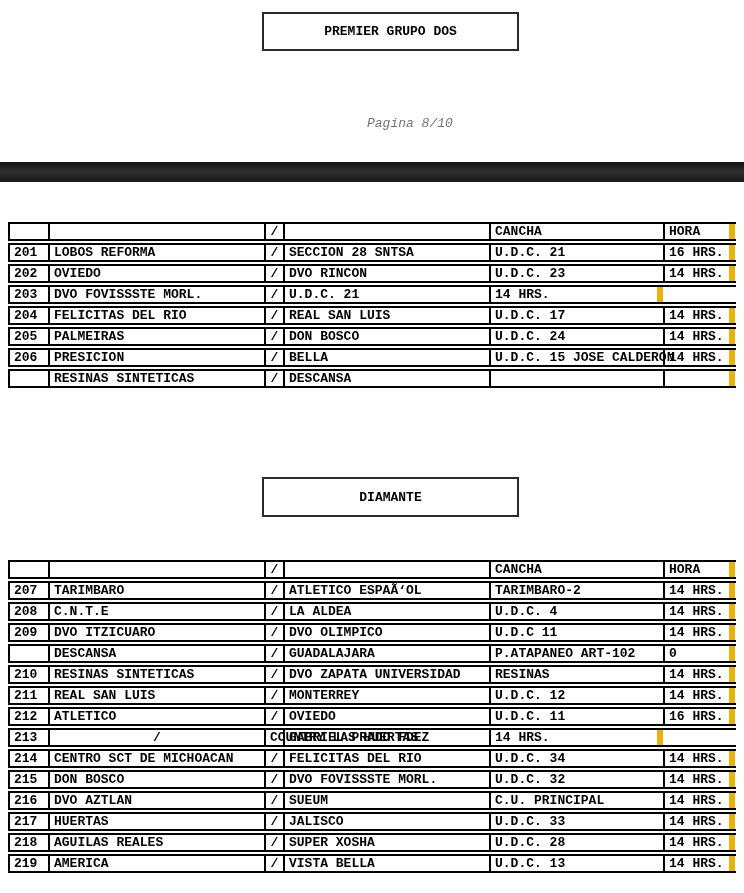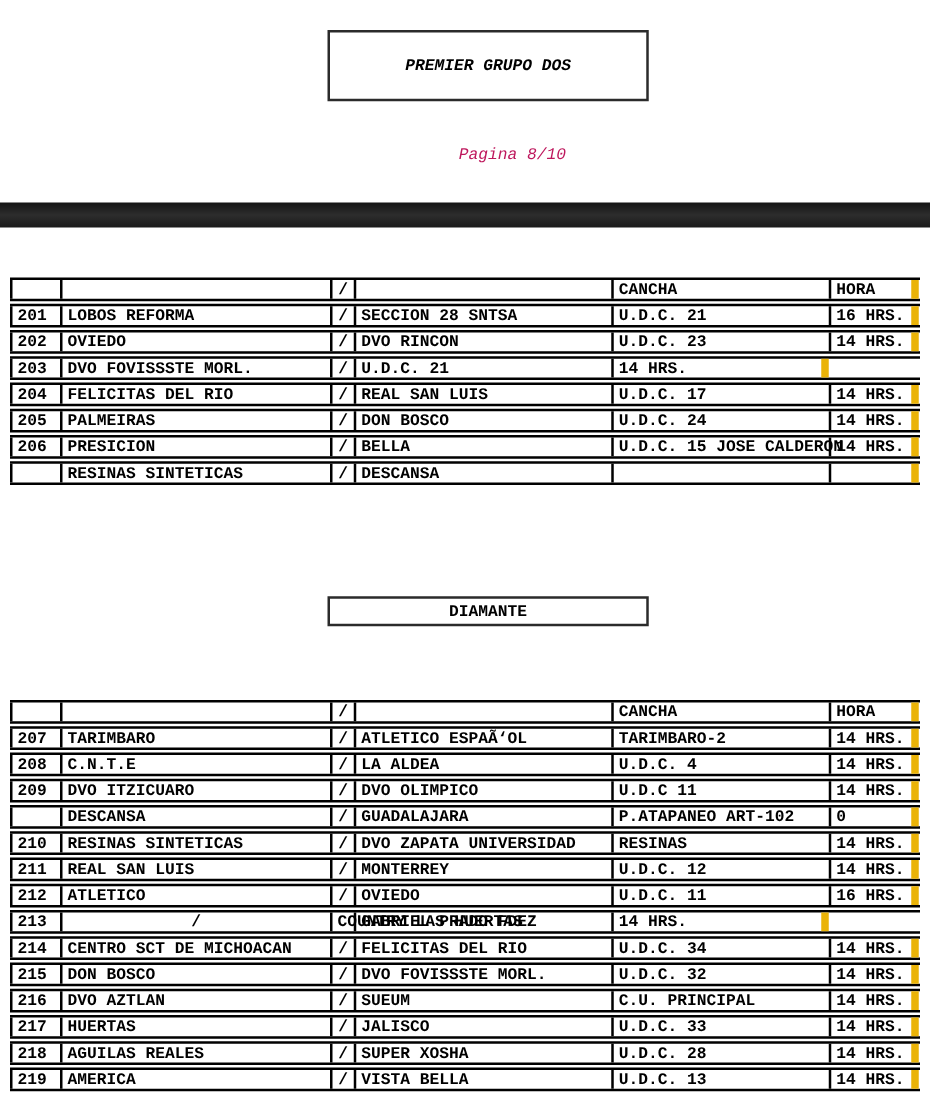--- a/index.html
+++ b/index.html
@@ -13,26 +13,26 @@
     overflow:hidden;
   }
   .title-box {
     position:absolute;
     left:262px; width:257px;
     border:2px solid #2b2b2b;
     background:#fff;
     display:flex; align-items:center; justify-content:center;
     font-size:13px; font-weight:bold;
   }
-  #group-box { top:24px;  height:57px;font-style:italic; }
-  #diamante-box { top:477px; height:24px; }
+  #group-box { top:12px;  height:39px; }
+  #diamante-box { top:477px; height:40px; }
   .pagina {
     position:absolute;
     top:116px; left:367px;
-    font-size:13px; font-style:italic; color:#be185d;
+    font-size:13px; font-style:italic; color:#737373;
     white-space:nowrap;
   }
   .bar {
     position:absolute;
     top:162px; left:0; width:744px; height:20px;
     background:linear-gradient(180deg,#141414 0%,#2d2d2d 50%,#1a1a1a 100%);
   }
   .sched-table { position:absolute; left:8px; width:728px; }
   #table1 { top:222px; }
   #table2 { top:560px; }

